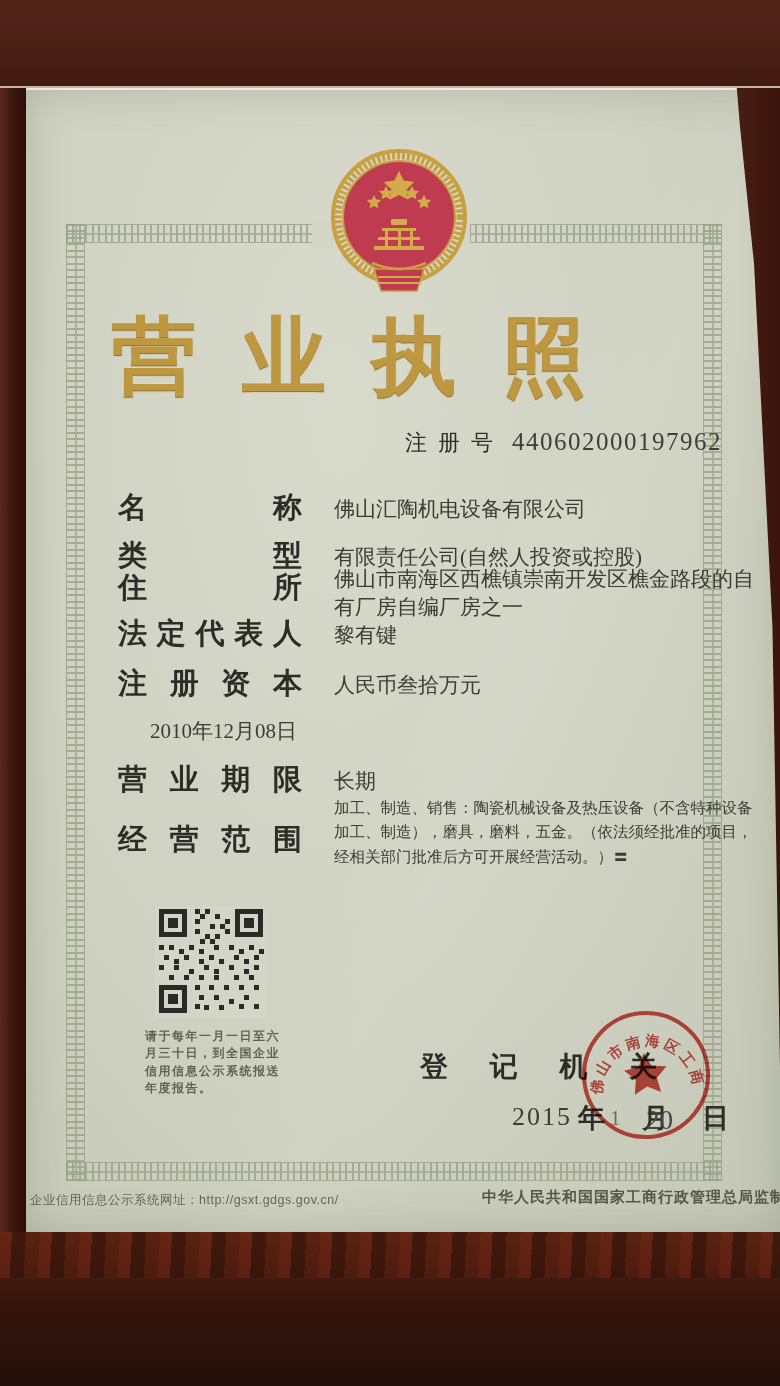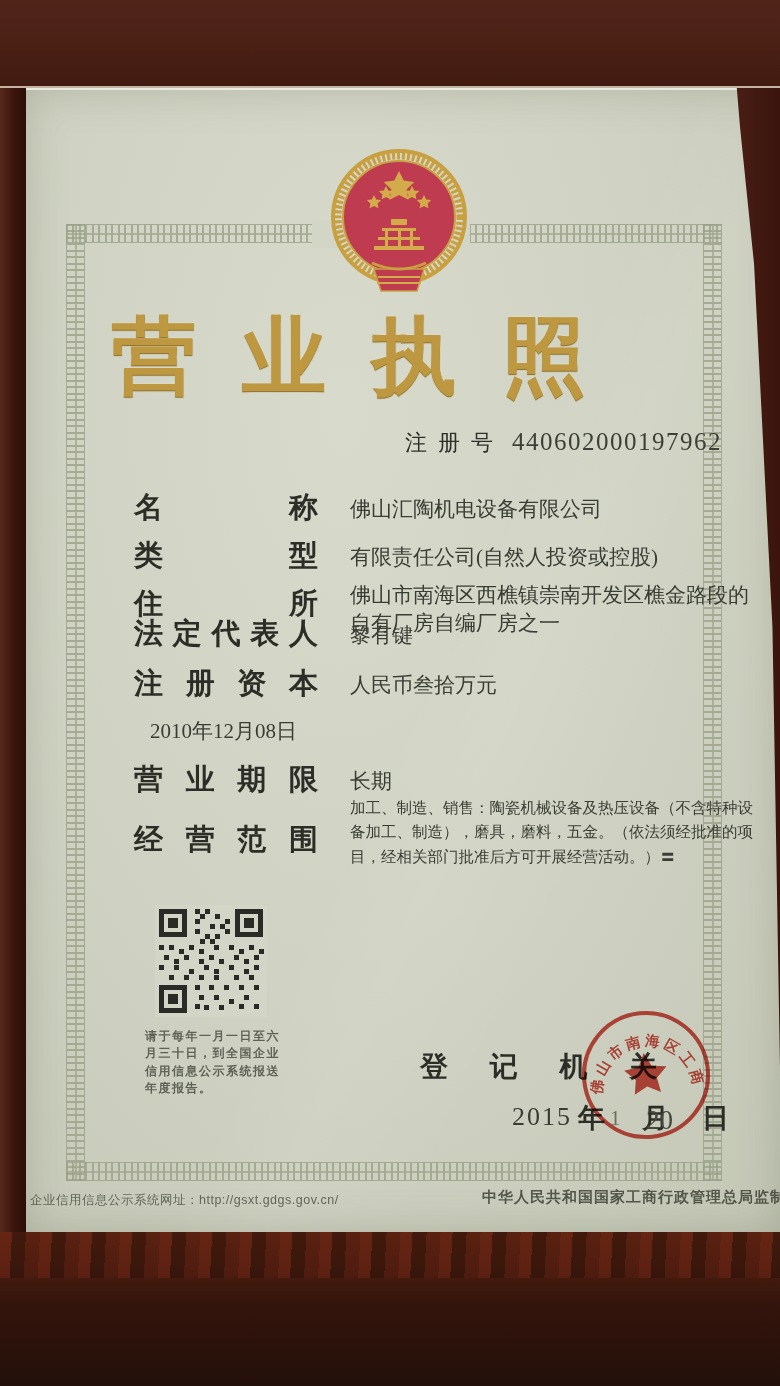--- a/index.html
+++ b/index.html
@@ -78,21 +78,21 @@
   
   .regrow { position:absolute; left:379px; top:338px; display:flex; align-items:baseline; z-index:2; }
   .reg-label { font-weight:normal; font-size:22px; color:#2e2f29; letter-spacing:11px; }
   .reg-value { font-family:"Liberation Serif", serif; font-size:25px; color:#3d4037; letter-spacing:1.5px; margin-left:8px; }
 
   
   .row { position:absolute; left:92px; width:648px; display:flex; align-items:flex-start; z-index:2; }
   .f-label {
     display:inline-block; width:184px; flex:0 0 184px;
     font-weight:bold; font-size:29px; line-height:1.1; color:#2c2d27;
-    text-align:justify; text-align-last:justify; text-justify:inter-character;margin-left:16px;
+    text-align:justify; text-align-last:justify; text-justify:inter-character;
   }
   .f-value {
     margin-left:32px; width:438px; font-family:"Liberation Serif", serif;
     font-size:21px; line-height:1.32; color:#3a3d34; padding-top:4px;
   }
   .row-address .f-label { margin-top:10px; }
   .row-scope .f-label { margin-top:28px; }
   .row-scope .f-value { font-size:15.5px; line-height:1.58; padding-top:0; width:442px; }
 
   
@@ -183,21 +183,21 @@
     </div>
 
     <div class="row" style="top:402px">
       <span class="f-label">名称</span>
       <span class="f-value">佛山汇陶机电设备有限公司</span>
     </div>
     <div class="row" style="top:450px">
       <span class="f-label">类型</span>
       <span class="f-value">有限责任公司(自然人投资或控股)</span>
     </div>
-    <div class="row row-address" style="top:488px">
+    <div class="row row-address" style="top:472px">
       <span class="f-label">住所</span>
       <span class="f-value">佛山市南海区西樵镇崇南开发区樵金路段的自有厂房自编厂房之一</span>
     </div>
     <div class="row" style="top:578px">
       <span class="f-label">注册资本</span>
       <span class="f-value">人民币叁拾万元</span>
     </div>
     <div class="row" style="top:528px">
       <span class="f-label">法定代表人</span>
       <span class="f-value">黎有键</span>

